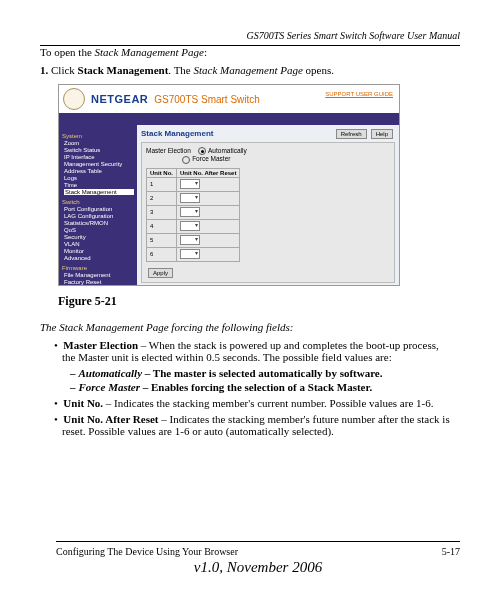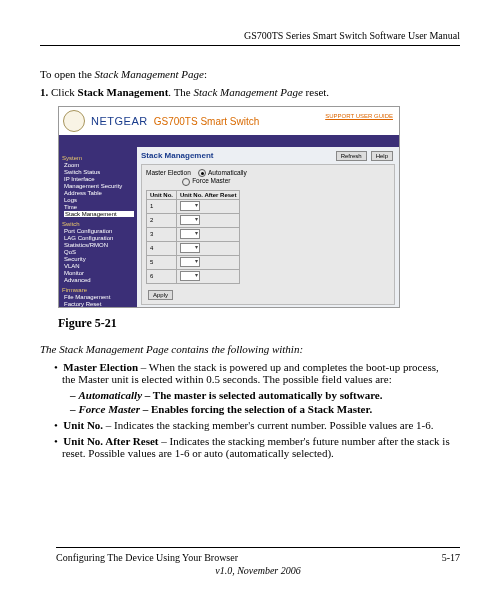--- a/index.html
+++ b/index.html
@@ -8,24 +8,25 @@
     margin: 0;
     padding: 30px 40px;
     width: 500px;
     height: 600px;
     box-sizing: border-box;
     color: #000;
     position: relative;
   }
   .header-right {
     text-align: right;
+    font-style: italic;
     font-size: 10px;
     border-bottom: 1px solid #000;
     padding-bottom: 4px;
-    margin-bottom: 22px;
+    margin-bottom: 0;
   }
   .intro { margin-bottom: 6px; }
   .step { margin-bottom: 8px; }
   .screenshot {
     border: 1px solid #999;
     width: 340px;
     height: 200px;
     margin: 4px 0 8px 18px;
     background: #fff;
     position: relative;
@@ -39,21 +40,21 @@
     height: 24px;
     padding: 2px 4px;
   }
   .logo-circle {
     width: 20px; height: 20px;
     border: 1px solid #a7945b;
     border-radius: 50%;
     background: #f9f4e5;
     margin-right: 6px;
   }
-  .brand { font-weight: normal; color: #1a3c8c; font-size: 11px; letter-spacing: 0.5px; }
+  .brand { font-weight: bold; color: #1a3c8c; font-size: 11px; letter-spacing: 0.5px; }
   .brand-sub { color: #d96a00; font-size: 10px; margin-left: 6px; }
   .supp { position: absolute; right: 6px; top: 6px; color: #d60; font-size: 6px; text-decoration: underline; }
   .purplebar { background: #3b2f77; height: 12px; }
   .body-area { display: flex; height: calc(100% - 36px); }
   .sidebar {
     width: 72px;
     background: #3b2f77;
     color: #fff;
     padding: 4px 3px;
     font-size: 6px;
@@ -92,34 +93,34 @@
   .footer {
     position: absolute;
     bottom: 24px;
     left: 56px;
     right: 40px;
     border-top: 1px solid #000;
     padding-top: 4px;
     font-size: 10px;
   }
   .footer-row { display: flex; justify-content: space-between; }
-  .footer-center { text-align: center; font-style: italic; font-size: 10px; margin-top: 2px; }
+  .footer-center { text-align: center; font-style: italic; font-size: 15px; margin-top: 2px; }
 </style>
 </head>
 <body>
 
 <div class="header-right">GS700TS Series Smart Switch Software User Manual</div>
 
 <div class="intro">
   <span>To open the </span><i>Stack Management Page</i><span>:</span>
 </div>
 
 <div class="step">
   <b>1.</b>
-  <span>Click </span><b>Stack Management</b><span>. The </span><i>Stack Management Page</i><span> reset.</span>
+  <span>Click </span><b>Stack Management</b><span>. The </span><i>Stack Management Page</i><span> opens.</span>
 </div>
 
 <div class="screenshot">
   <div class="topbar">
     <div class="logo-circle"></div>
     <span class="brand">NETGEAR</span>
     <span class="brand-sub">GS700TS Smart Switch</span>
     <span class="supp">SUPPORT   USER GUIDE</span>
   </div>
   <div class="purplebar"></div>
@@ -197,21 +198,21 @@
           </table>
         <div class="apply"><span class="btn">Apply</span></div>
       </div>
     </div>
   </div>
 </div>
 
 <div class="fig-label">Figure 5-21</div>
 
 <div class="desc">
-  <span>The </span><span>Stack Management Page</span><span> contains the following within:</span>
+  <span>The </span><span>Stack Management Page</span><span> forcing the following fields:</span>
 </div>
 
 <div class="bullet">
   • &nbsp;<b>Master Election</b><span> – When the stack is powered up and completes the boot-up process, the Master unit is elected within 0.5 seconds. The possible field values are:</span>
 </div>
 <div class="subbullet">
   <span class="dash">–</span><i>Automatically</i><span> – The master is selected automatically by software.</span>
 </div>
 <div class="subbullet">
   <span class="dash">–</span><i>Force Master</i><span> – Enables forcing the selection of a Stack Master.</span>

